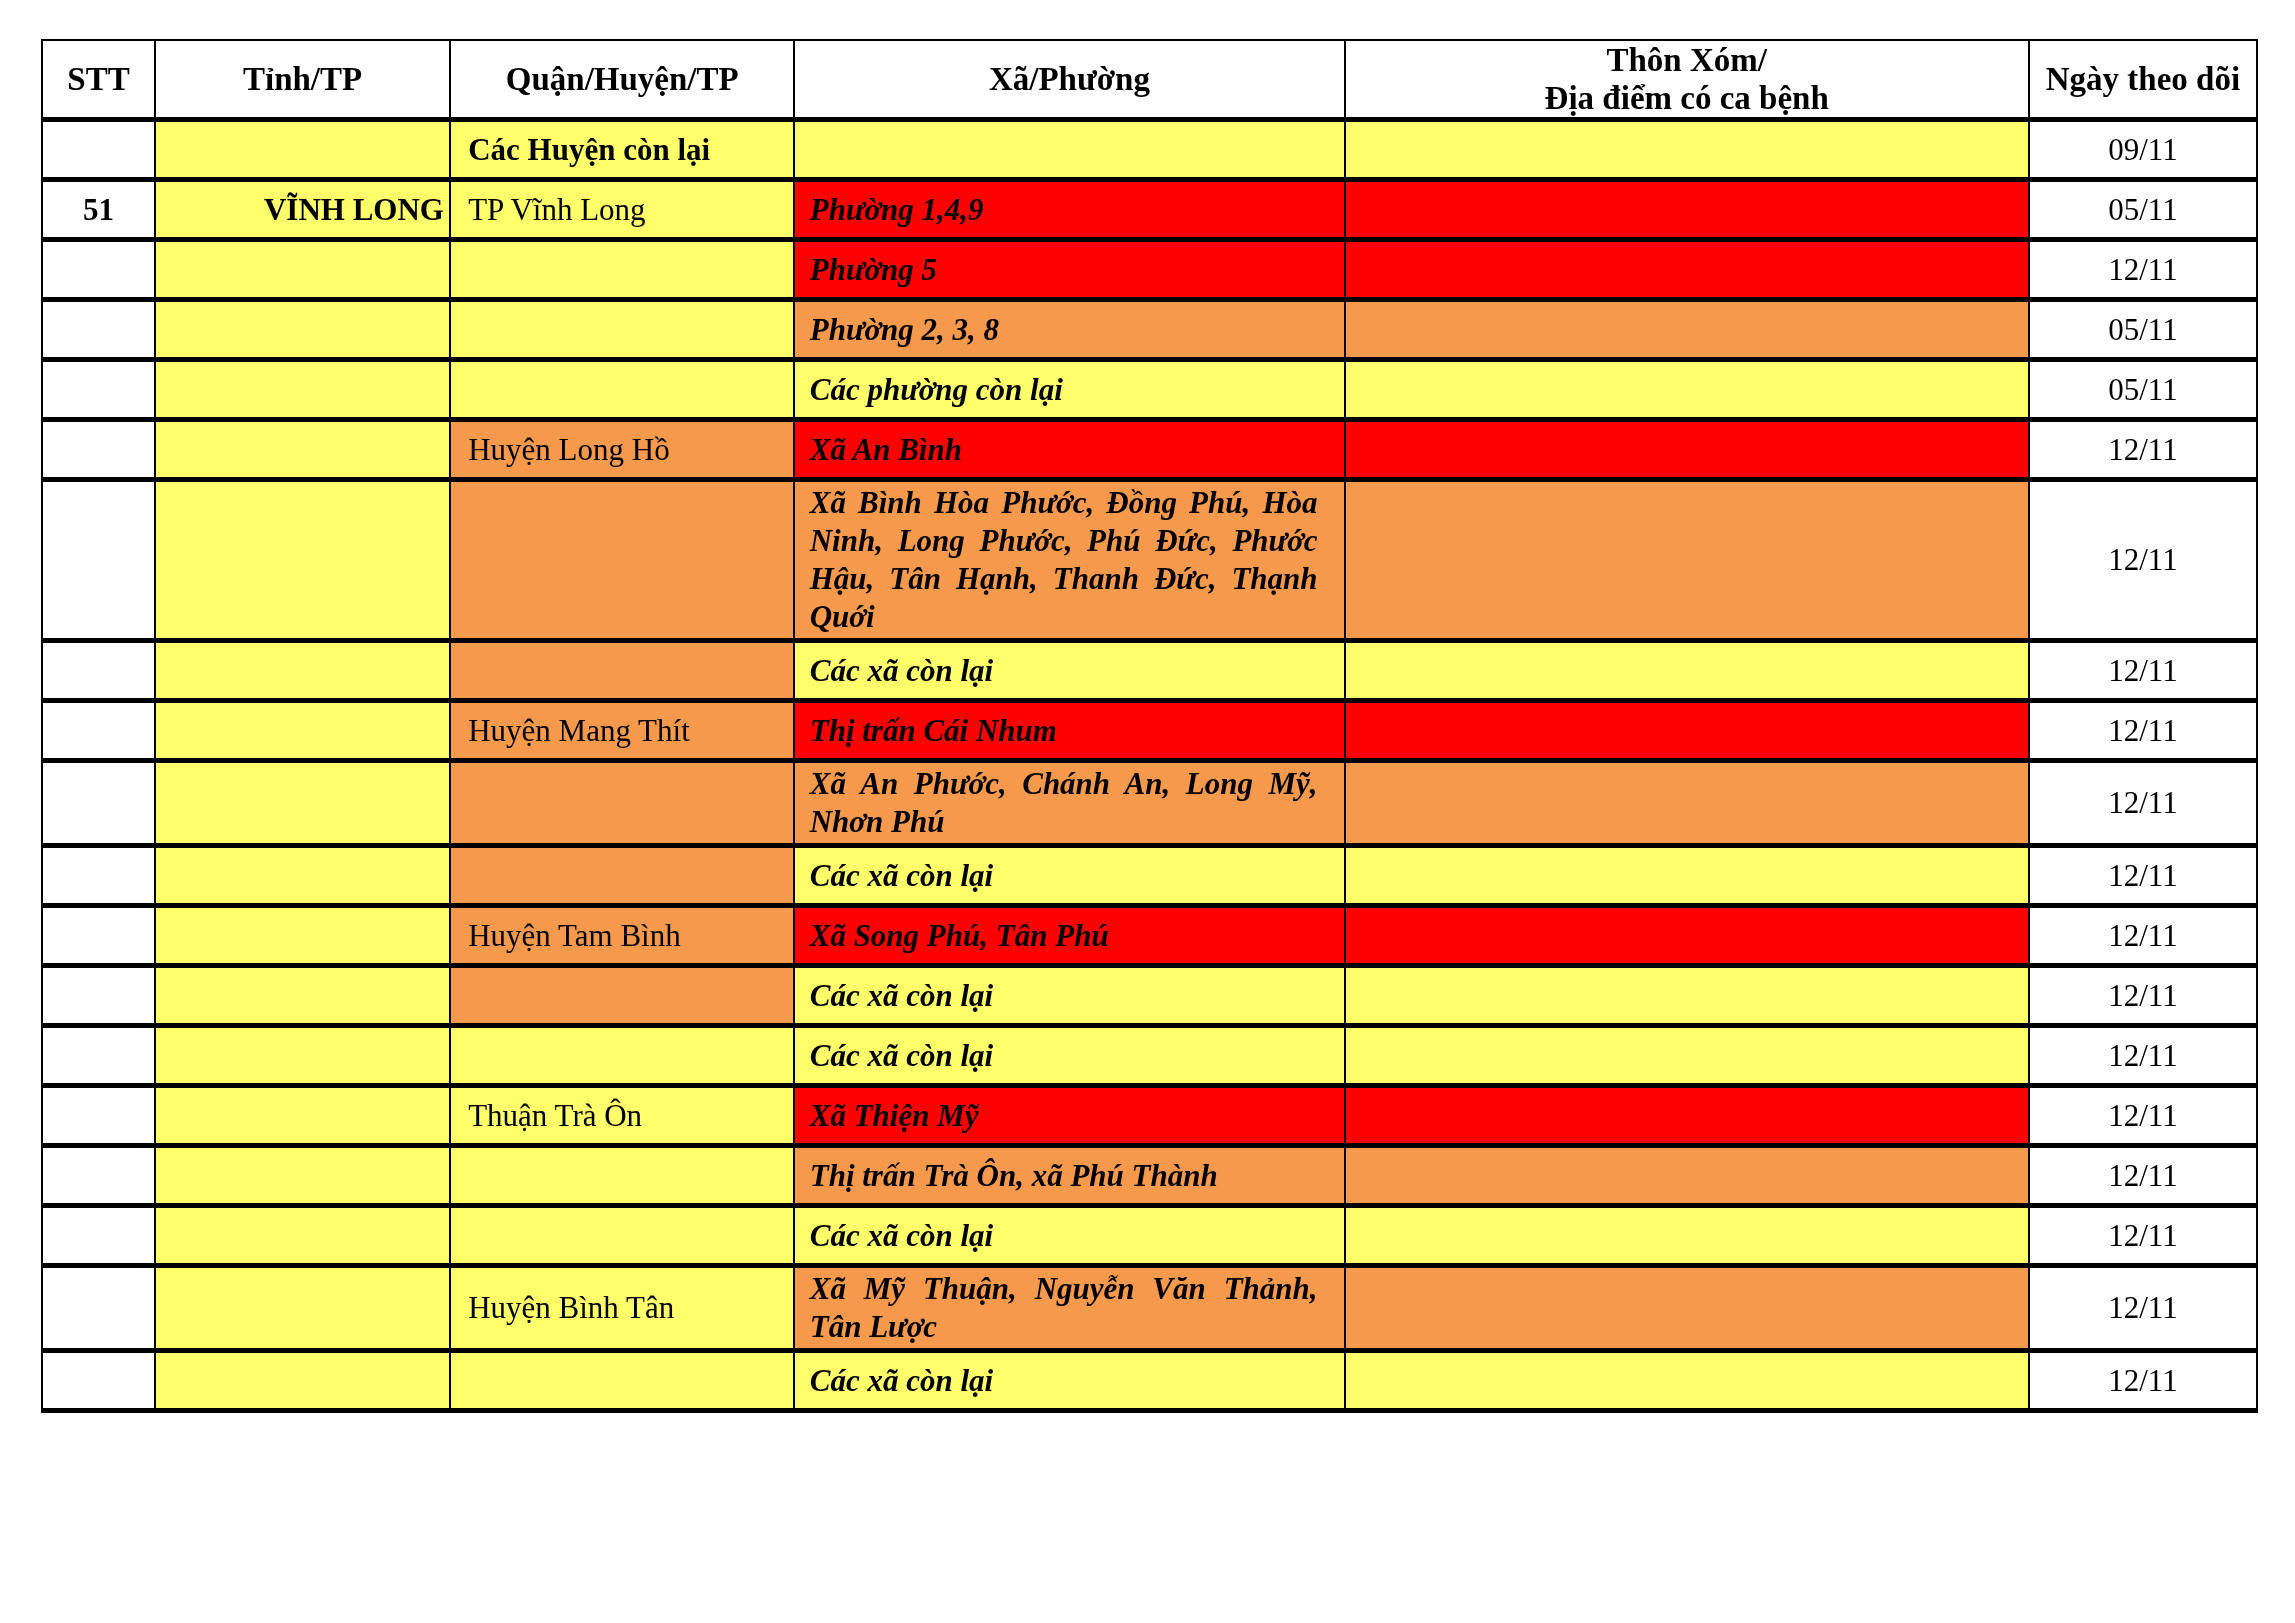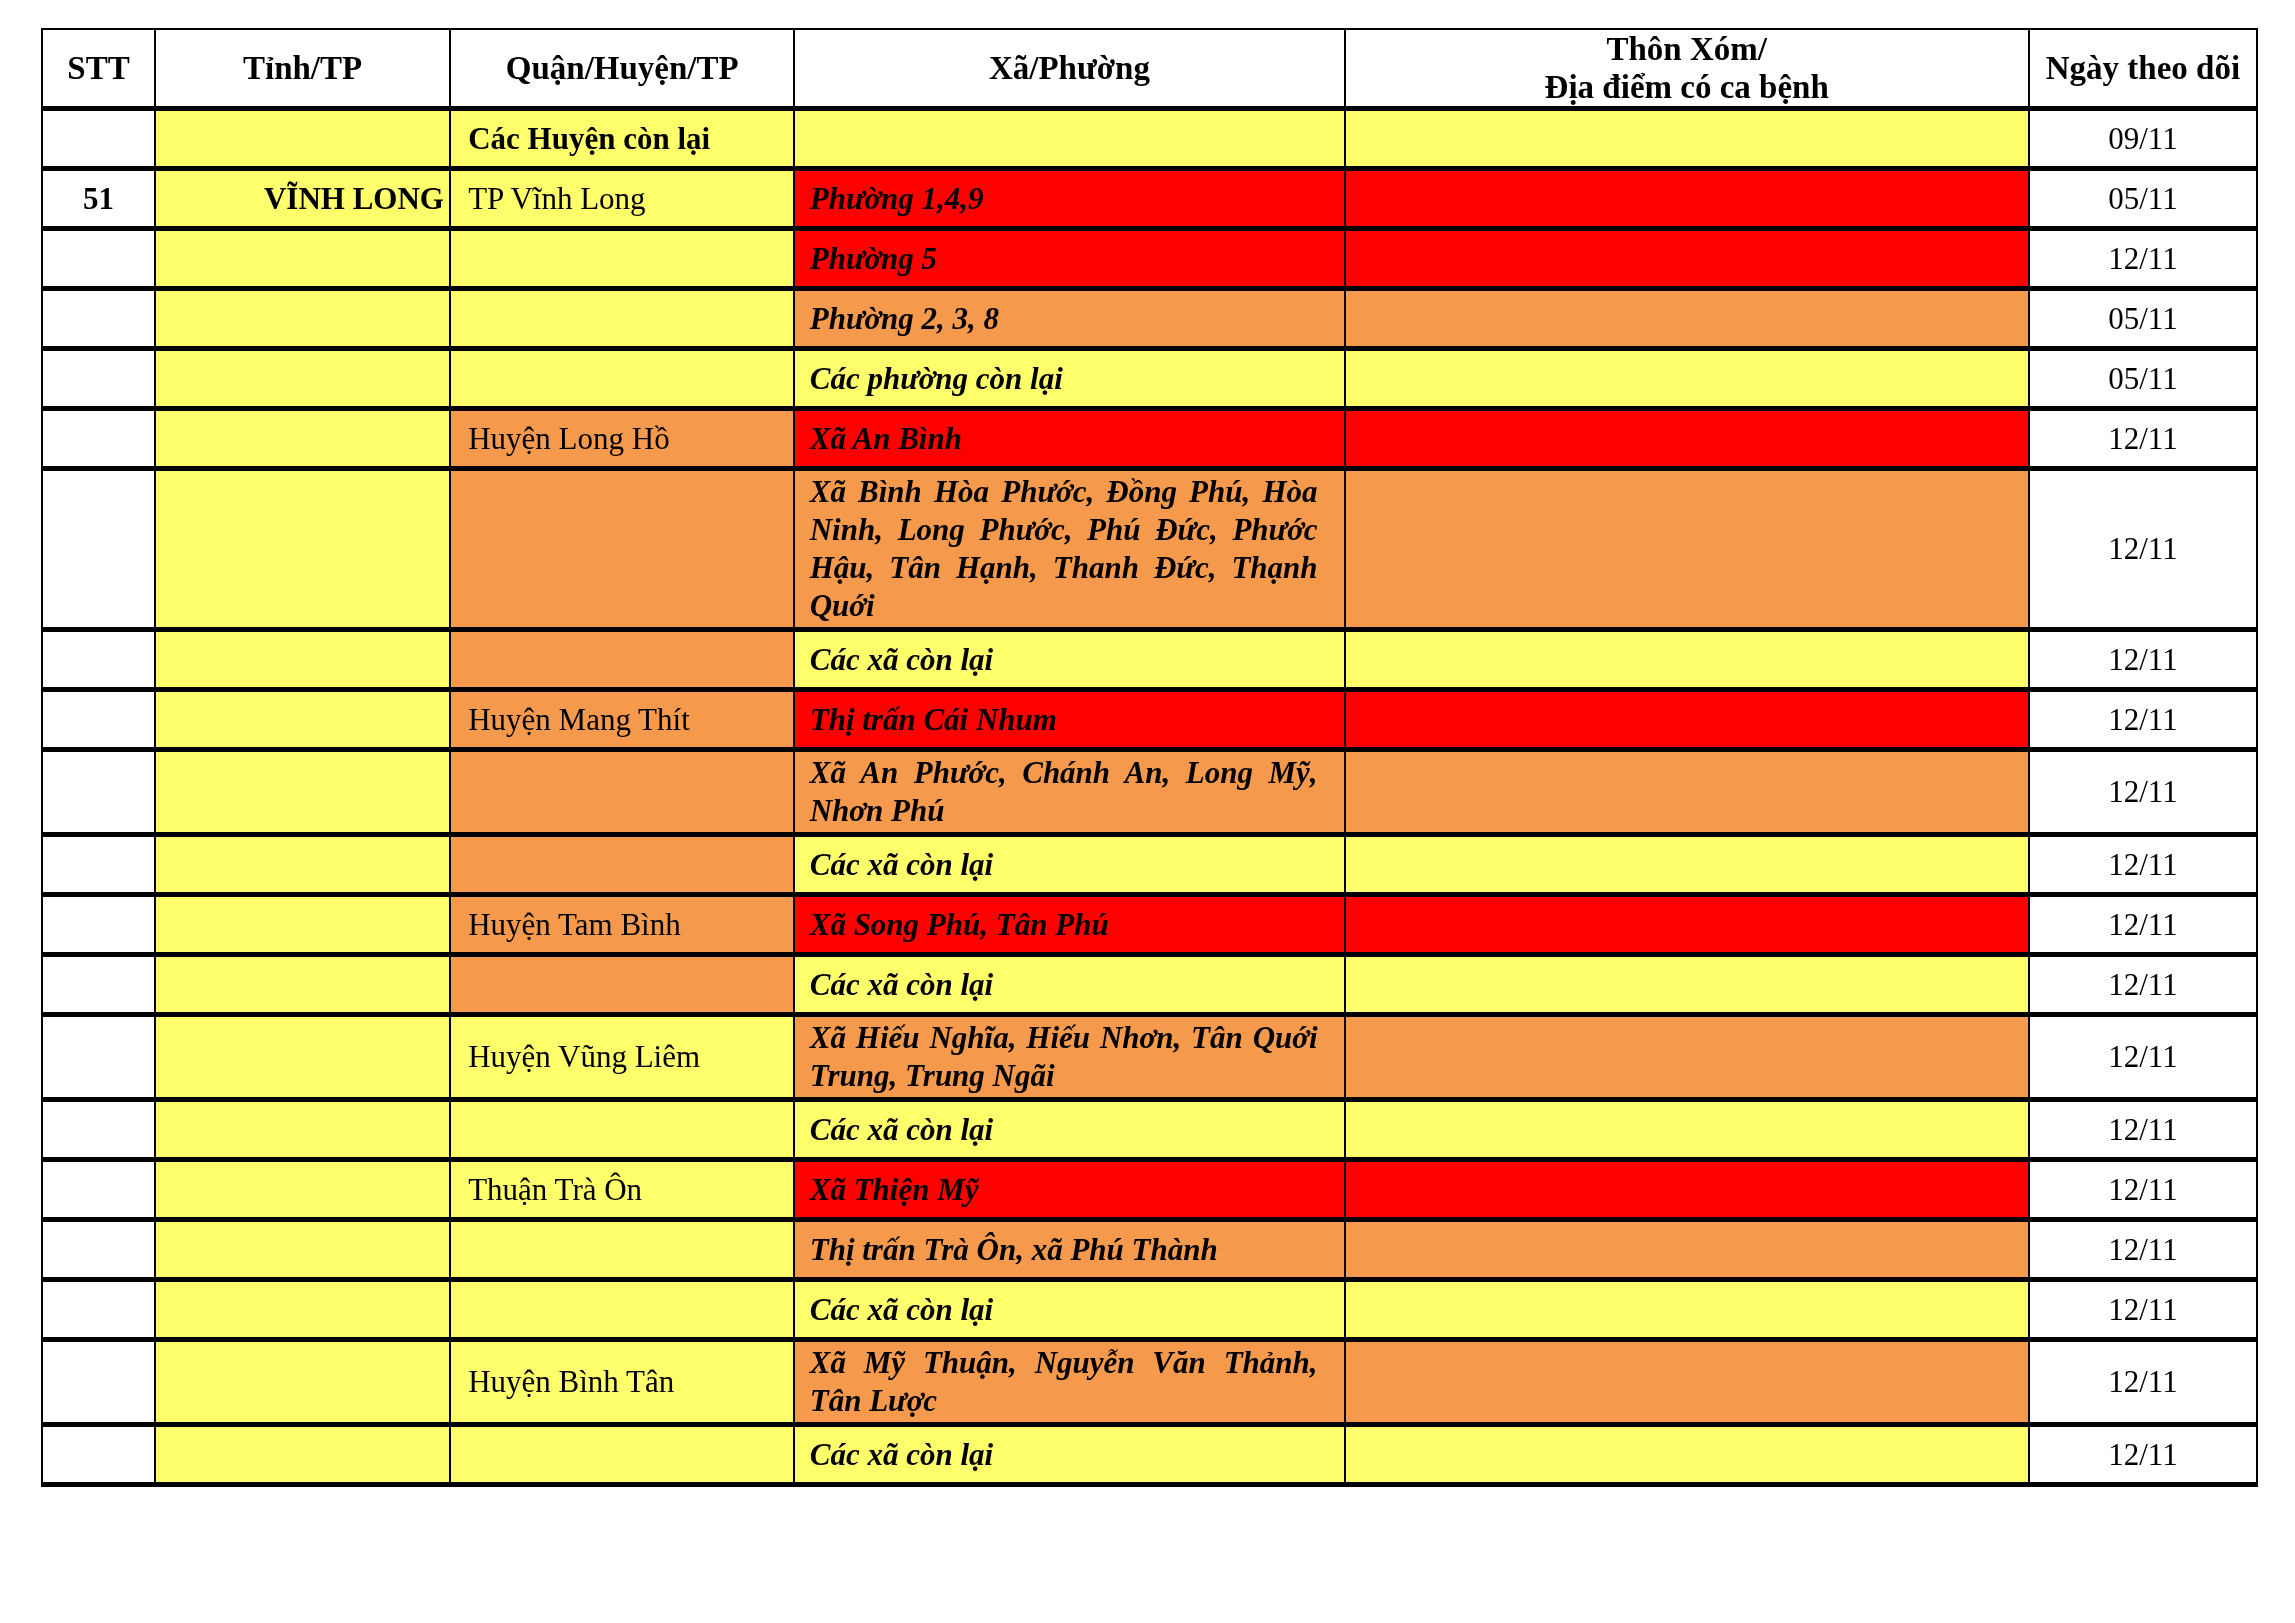--- a/index.html
+++ b/index.html
@@ -8,21 +8,21 @@
     width: 2295px;
     height: 1623px;
     background: #ffffff;
     font-family: "Liberation Serif", "DejaVu Serif", serif;
     color: #000000;
     overflow: hidden;
   }
   .sheet {
     position: absolute;
     left: 41px;
-    top: 28px;
+    top: 39px;
   }
   table {
     border-collapse: collapse;
     table-layout: fixed;
     width: 2217px;
     border: 2px solid #000;
     border-bottom: 5.9px solid #000;
   }
   th, td {
     border-left: 2px solid #000;
@@ -192,28 +192,20 @@
           <td class="cell-stt bg-white"></td>
           <td class="cell-tinh bg-yellow"></td>
           <td class="cell-quan bg-orange"></td>
           <td class="cell-xa bg-yellow">Các xã còn lại</td>
           <td class="cell-thon bg-yellow"></td>
           <td class="cell-ngay bg-white">12/11</td>
         </tr>
         <tr>
           <td class="cell-stt bg-white"></td>
           <td class="cell-tinh bg-yellow"></td>
-          <td class="cell-quan bg-yellow">Huyện Vũng Liêm</td>
-          <td class="cell-xa bg-orange">Xã Hiếu Nghĩa, Hiếu Nhơn, Tân Quới Trung, Trung Ngãi</td>
-          <td class="cell-thon bg-orange"></td>
-          <td class="cell-ngay bg-white">12/11</td>
-        </tr>
-        <tr>
-          <td class="cell-stt bg-white"></td>
-          <td class="cell-tinh bg-yellow"></td>
           <td class="cell-quan bg-yellow"></td>
           <td class="cell-xa bg-yellow">Các xã còn lại</td>
           <td class="cell-thon bg-yellow"></td>
           <td class="cell-ngay bg-white">12/11</td>
         </tr>
         <tr>
           <td class="cell-stt bg-white"></td>
           <td class="cell-tinh bg-yellow"></td>
           <td class="cell-quan bg-yellow">Thuận Trà Ôn</td>
           <td class="cell-xa bg-red">Xã Thiện Mỹ</td>

